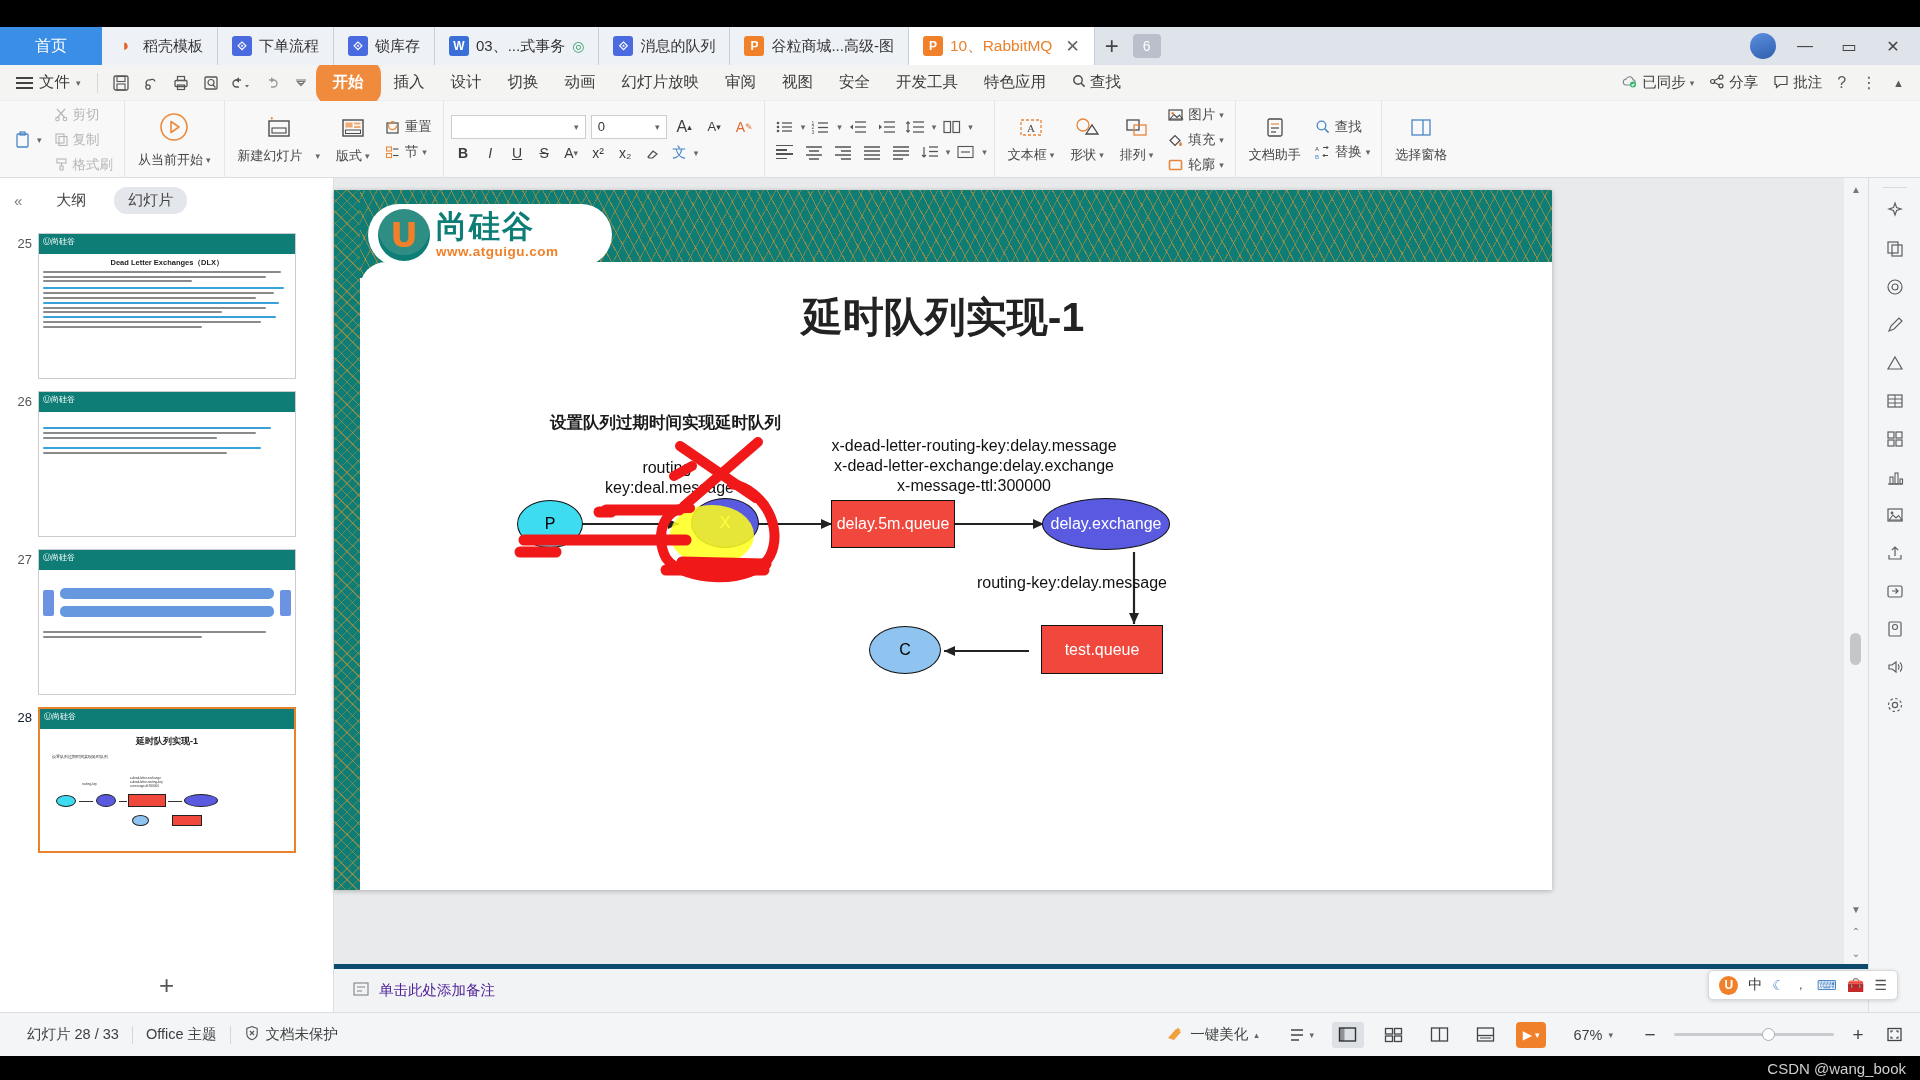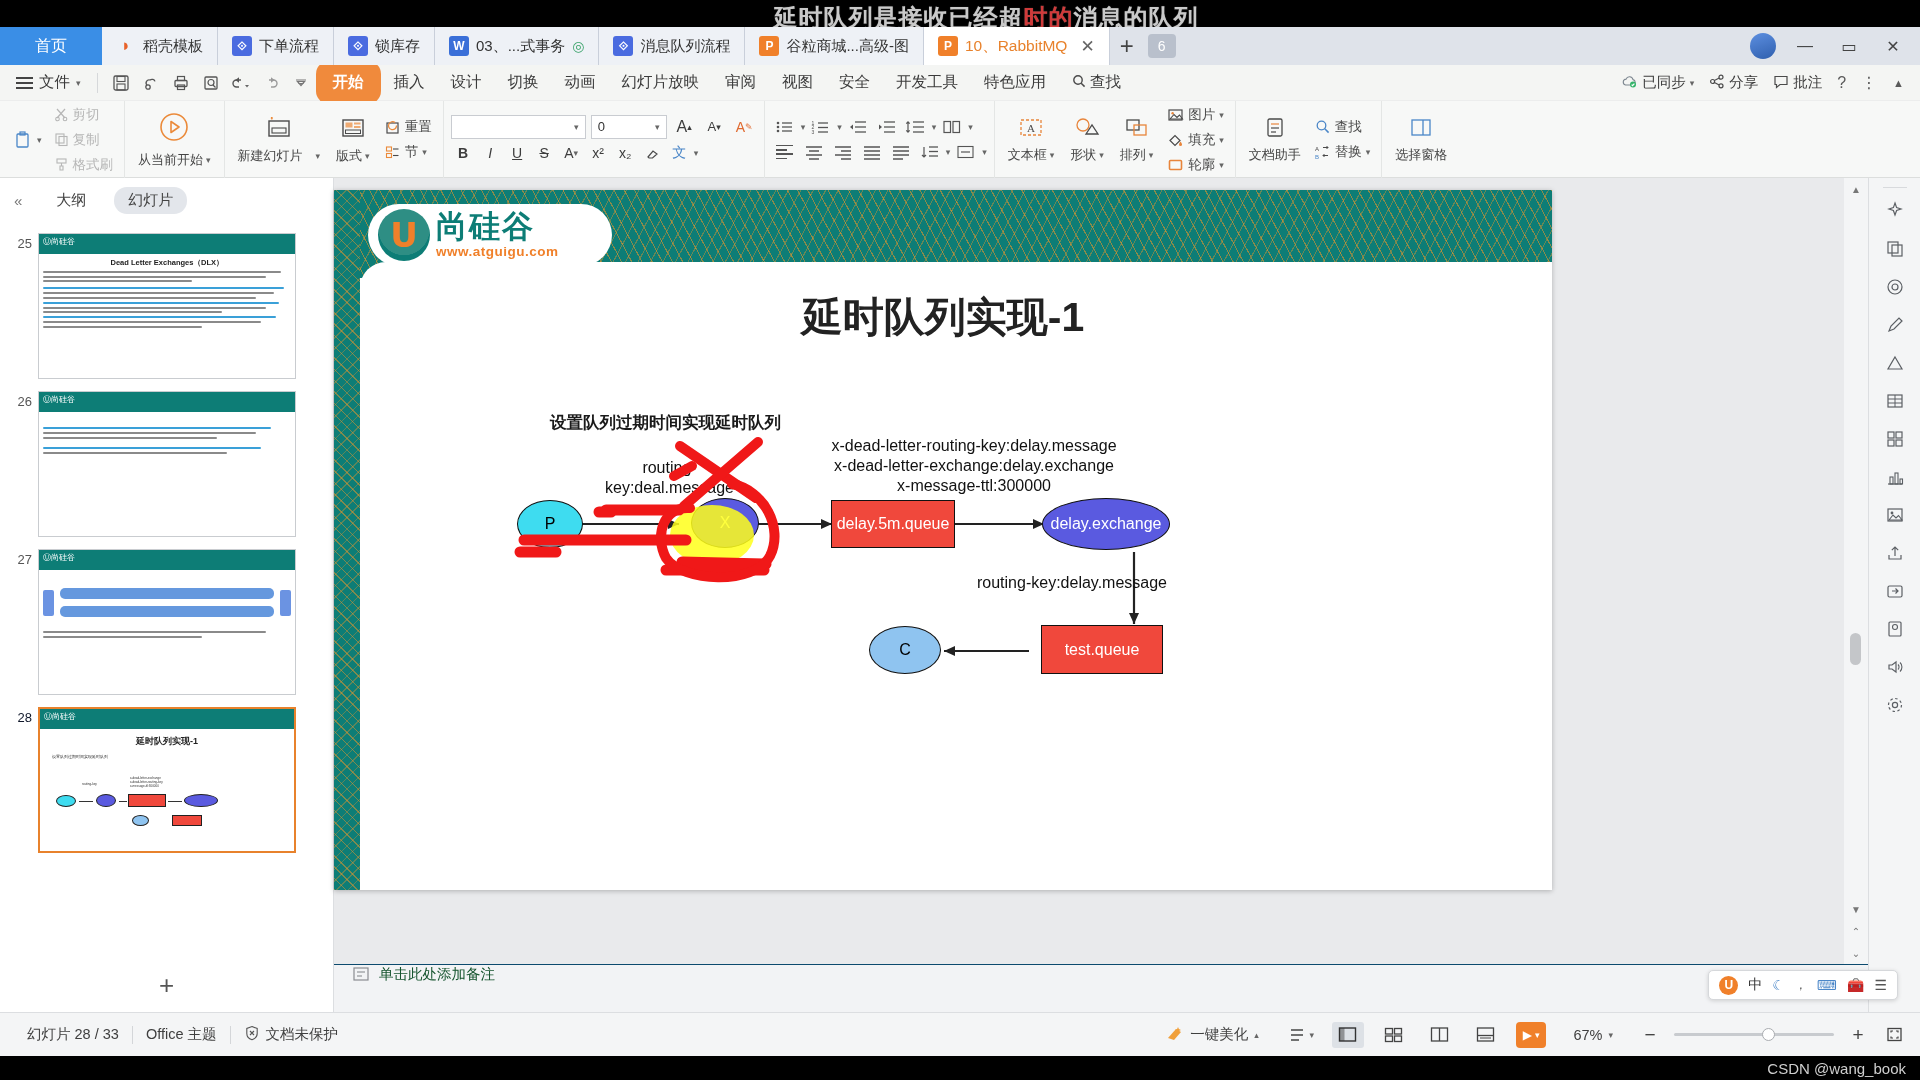--- a/index.html
+++ b/index.html
@@ -137,23 +137,23 @@
   .canvas{ flex:1; position:relative; background:#e9eaec; }
   .slidebox{ position:absolute; left:0px; top:12px; width:1218px; height:700px;
              background:#fff; box-shadow:0 1px 5px rgba(0,0,0,.25); }
   .scrollcol{ position:absolute; right:0; top:0; bottom:0; width:24px;
               background:#f4f5f6; display:flex;flex-direction:column;align-items:center; }
   .scr-arrow{ height:22px;display:flex;align-items:center;justify-content:center;
               font-size:10px;color:#777;width:100%; }
   .scr-track{ flex:1; width:100%; position:relative; }
   .scr-thumb{ position:absolute; left:6px; width:11px; height:32px; border-radius:6px;
               background:#c4c6c9; top:62%;}
-  .notesbar{ height:48px; background:#f2f3f5; border-top:1px solid #0c4a6e;
-             display:flex;gap:9px;padding-left:18px;
-             font-size:14.5px;color:#14532d; flex:none;}
+  .notesbar{ height:48px; background:#f2f3f5; border-top:5px solid #0c4a6e;
+             display:flex;align-items:center;gap:9px;padding-left:18px;
+             font-size:14.5px;color:#4c1d95; flex:none;}
 
   
   .righttool{ width:52px; background:#f4f5f6; border-left:1px solid #dcdee1;
               display:flex;flex-direction:column;align-items:center;gap:2px;
               padding-top:6px; flex:none;}
   .rt-btn{ width:36px;height:36px;display:flex;align-items:center;justify-content:center;
            color:#5b5f64; }
   .rt-sep{ width:24px;height:1px;background:#d8dadd;margin:3px 0; }
 
   
@@ -222,23 +222,20 @@
   .cap{ position:absolute;font-size:16px;color:#111;text-align:center;line-height:1.25;}
 
   
   .ink{ position:absolute; }
 </style>
 </head>
 <body>
 
 <div id="desktop">
 
-  <div id="overlay-title">
-    <span>延时队列是接收已经超</span><span class="redchar">时的</span><span>消息的队列</span>
-  </div>
   <div id="overlay-right">凌晨</div>
 
   <div id="app">
 
     <div class="tabbar">
       <div class="tab home">
         <span>首页</span>
       </div>
 
       <div class="tab inactive">
@@ -257,21 +254,21 @@
       </div>
 
       <div class="tab inactive">
         <span class="ticon wps-w">W</span>
         <span class="tlabel">03、...式事务</span>
         <span style="color:#3aa36a;font-size:14px">◎</span>
       </div>
 
       <div class="tab inactive">
         <span class="ticon wps-g">⟐</span>
-        <span class="tlabel">消息队列流程</span>
+        <span class="tlabel">消息的队列</span>
       </div>
 
       <div class="tab inactive">
         <span class="ticon wps-p">P</span>
         <span class="tlabel">谷粒商城...高级-图</span>
       </div>
 
       <div class="tab active">
         <span class="ticon wps-p">P</span>
         <span class="tlabel">10、RabbitMQ</span>

